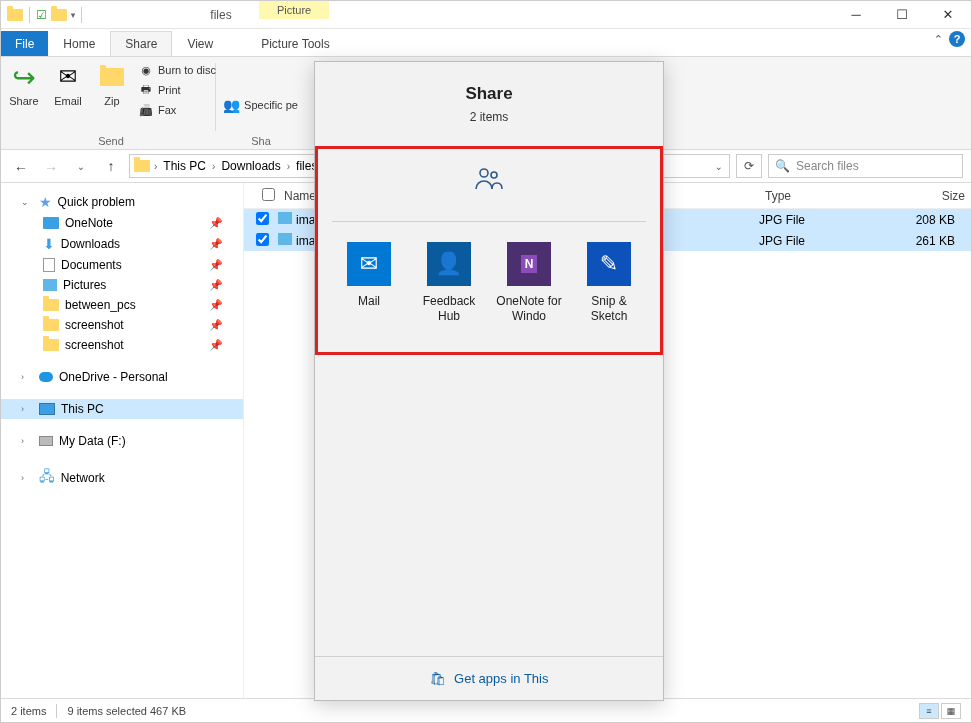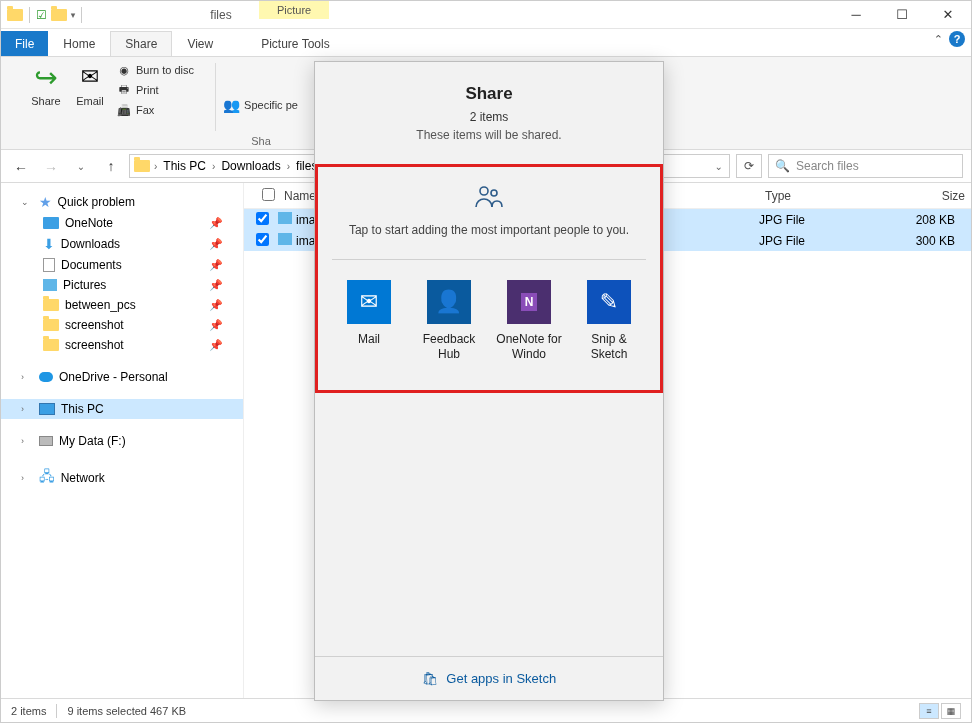--- a/index.html
+++ b/index.html
@@ -140,35 +140,42 @@
             <span class="share-arrow">↪</span>
           </div>
         <div class="lbl">Share</div>
       </div>
       <div class="big-btn">
         <div class="ico">
             <span style="font-size:22px;">✉</span>
           </div>
         <div class="lbl">Email</div>
       </div>
+      <div class="big-btn">
+        <div class="ico">
+            <span class="sico-folder" style="width:24px;height:18px;"></span>
+          </div>
+        <div class="lbl">Zip</div>
+      </div>
       <div style="display:flex;flex-direction:column;gap:2px;padding-top:2px;">
         <div class="small-row">
             <span class="sico">◉</span>
             <span>Burn to disc</span>
           </div>
         <div class="small-row">
             <span class="sico">🖶</span>
             <span>Print</span>
           </div>
         <div class="small-row">
             <span class="sico">📠</span>
             <span>Fax</span>
           </div>
       </div>
     </div>
+    <div class="rgroup-lab">Send</div>
   </div>
   <div class="v-sep"></div>
   <div class="rgroup" style="width:90px;">
     <div class="rgroup-body">
       <div class="small-row" style="margin-top:18px;">
         <span class="sico" style="color:#c77f22;font-size:14px;">👥</span>
         <span>Specific pe</span>
       </div>
     </div>
     <div class="rgroup-lab">Sha</div>
@@ -277,53 +284,51 @@
       <div class="ricon"><span class="sico-pic"></span></div>
       <div class="rname">ima</div>
       <div class="rtype" style="margin-left:340px;">JPG File</div>
       <div class="rsize">208 KB</div>
     </div>
     <div class="row sel">
       <div class="ck"><input type="checkbox" checked="" style=""></div>
       <div class="ricon"><span class="sico-pic"></span></div>
       <div class="rname">ima</div>
       <div class="rtype" style="margin-left:340px;">JPG File</div>
-      <div class="rsize">300 KB</div>
+      <div class="rsize">261 KB</div>
     </div>
   </div>
 </div>
 
 <div class="statusbar">
   <span>2 items</span>
   <span class="ssep"></span>
   <span>9 items selected  467 KB</span>
   <div class="view-toggles">
     <div class="active">≡</div>
     <div>▦</div>
   </div>
 </div>
 
 <div class="share-panel">
   <div class="sp-head">
     <div class="sp-title">Share</div>
     <div class="sp-sub1">2 items</div>
-    <div class="sp-sub2">These items will be shared.</div>
   </div>
   <div class="sp-red">
     <div class="sp-people-ico">
       <svg width="32" height="28" viewBox="0 0 32 28">
           <g fill="none" stroke="#2e5c8a" stroke-width="1.6">
             <circle cx="11" cy="8" r="4"></circle>
             <circle cx="21" cy="10" r="3"></circle>
             <path d="M3 24c0-5 4-8 8-8s8 3 8 8"></path>
             <path d="M19 24c0-4 2-6 5-6s5 2 5 6"></path>
           </g>
         </svg>
     </div>
-    <div class="sp-nc-sub">Tap to start adding the most important people to you.</div>
     <div class="sp-divider"></div>
     <div class="sp-apps">
       <div class="sp-app">
         <div class="tile tile-mail">✉</div>
         <div class="albl">Mail</div>
       </div>
       <div class="sp-app">
         <div class="tile tile-fb">👤</div>
         <div class="albl">Feedback Hub</div>
       </div>
@@ -335,16 +340,16 @@
       </div>
       <div class="sp-app">
         <div class="tile tile-ss">✎</div>
         <div class="albl">Snip &amp; Sketch</div>
       </div>
     </div>
   </div>
   <div class="sp-footer">
     <div class="sp-footer-inner">
       <span>🛍</span>
-      <span>Get apps in Sketch</span>
+      <span>Get apps in This</span>
     </div>
   </div>
 </div>
 
 </body></html>

